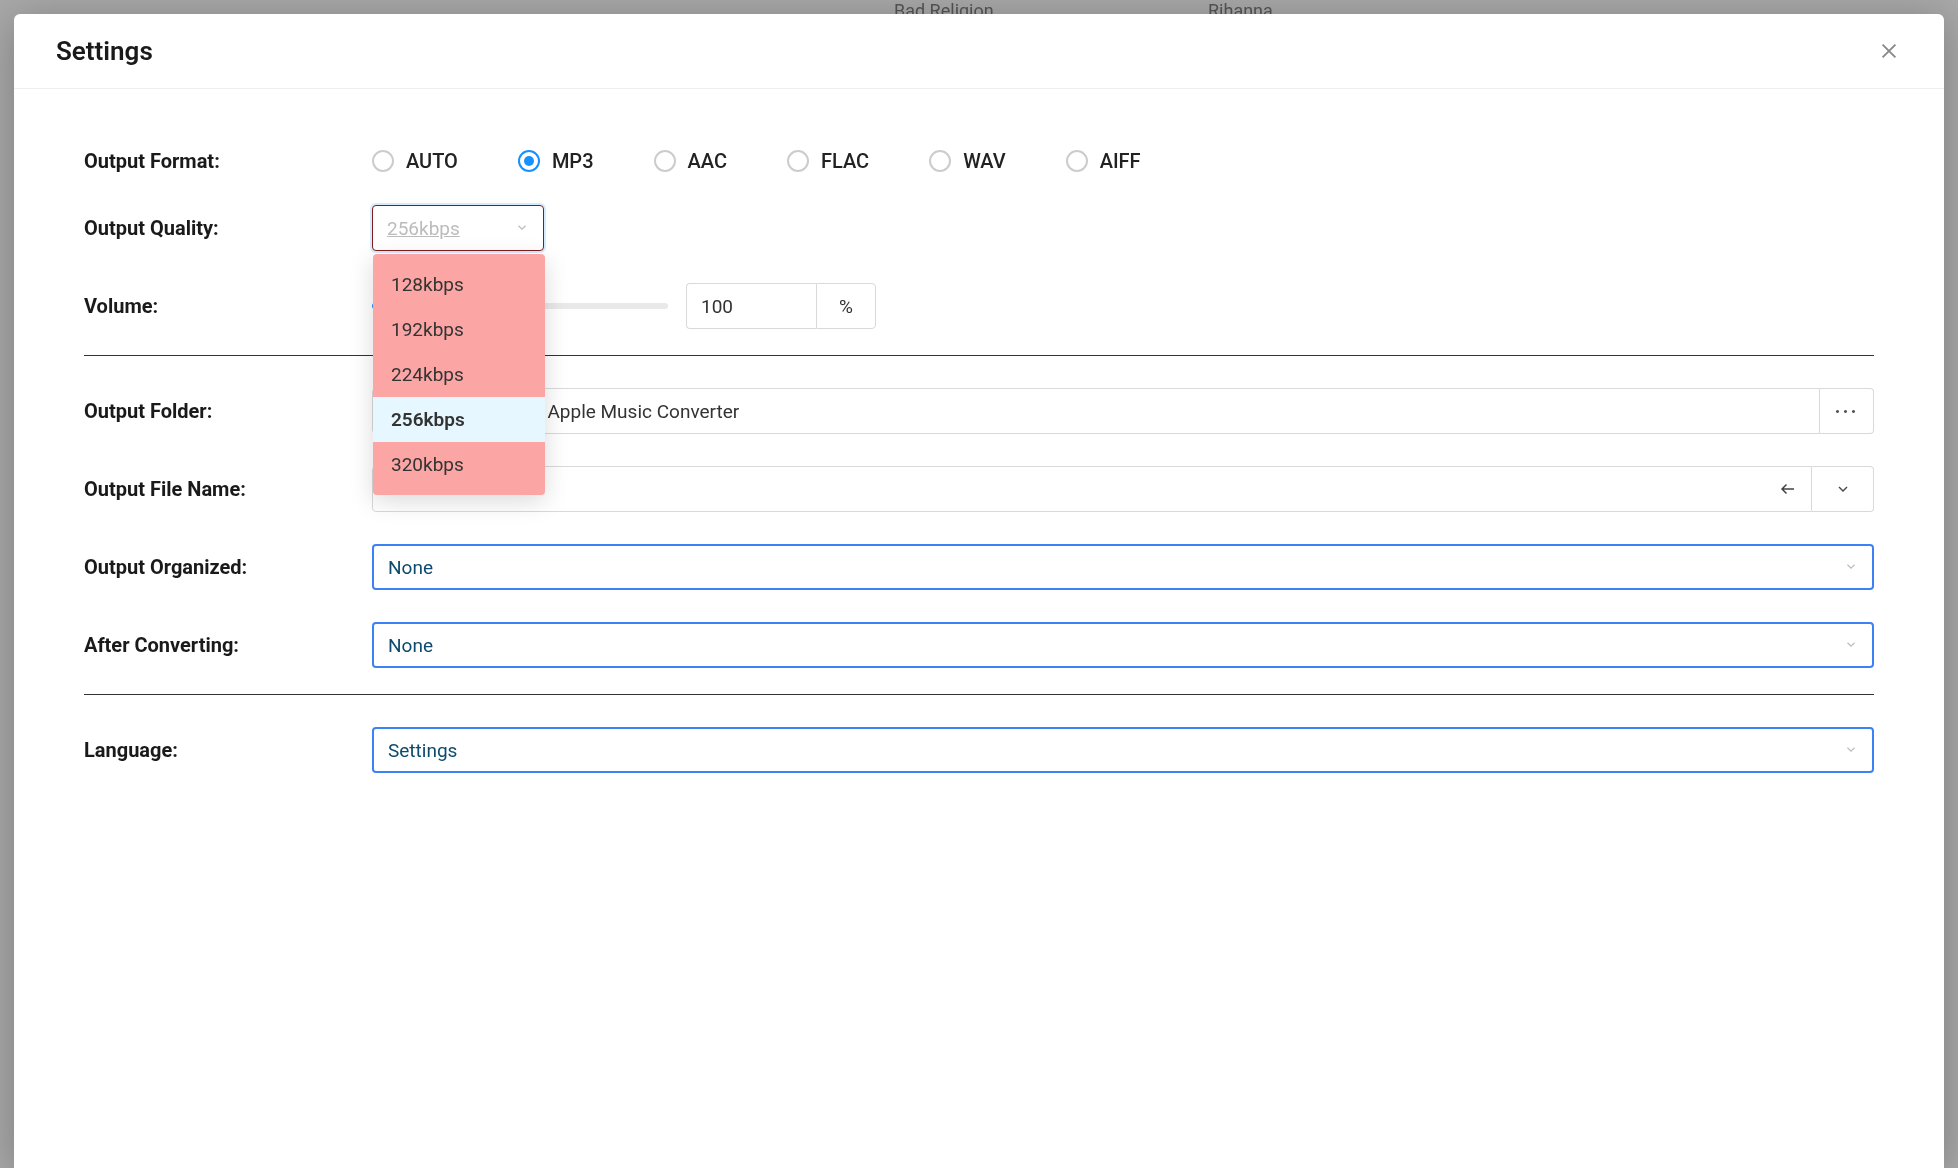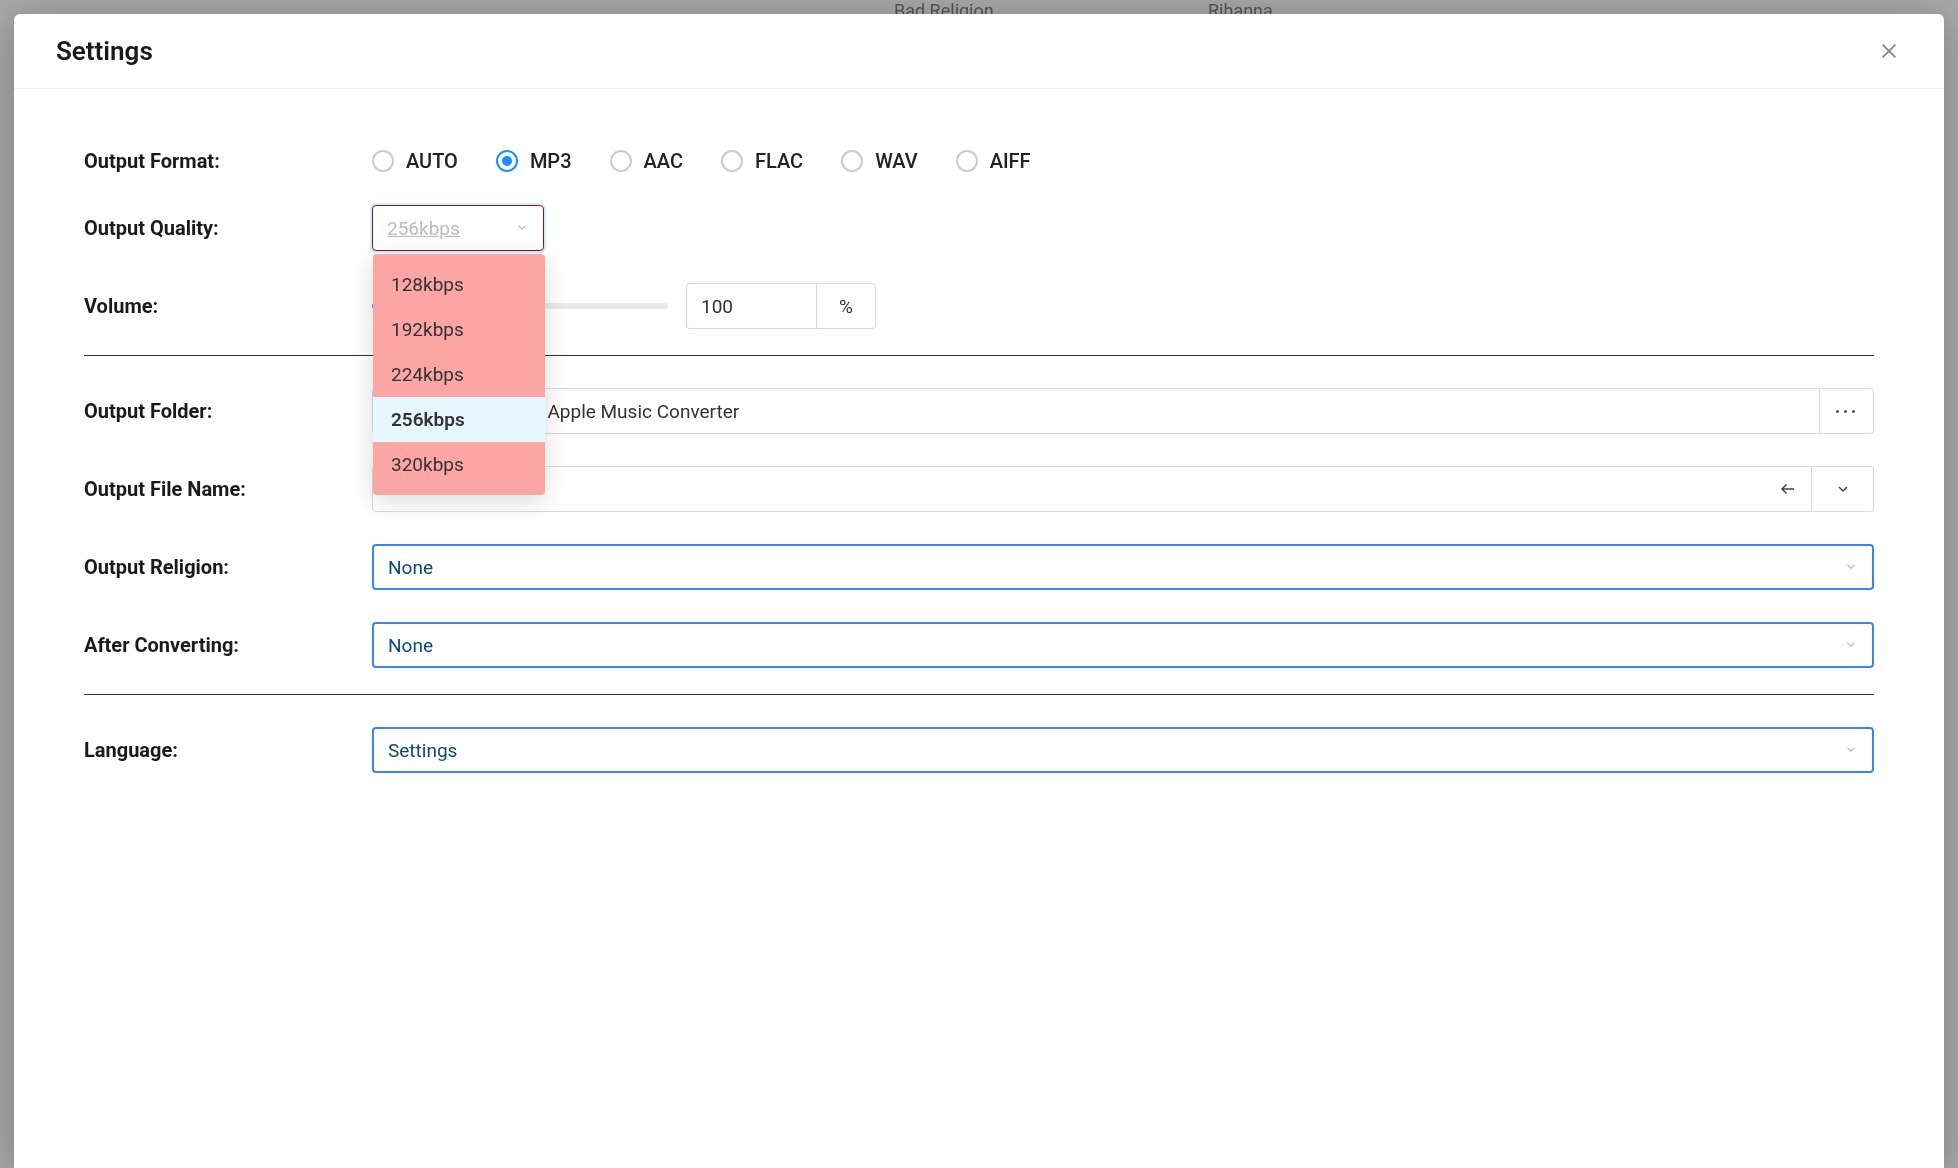--- a/index.html
+++ b/index.html
@@ -70,21 +70,21 @@
     font-weight: 700;
     color: #1a1a1a;
   }
   .row-content {
     flex: 1;
     display: flex;
     align-items: center;
     position: relative;
   }
   
-  .radio-group { display: flex; gap: 38px; }
+  .radio-group { display: flex; gap: 60px; }
   .radio-item { display: flex; align-items: center; gap: 12px; cursor: pointer; }
   .radio-circle {
     width: 22px; height: 22px; border-radius: 50%;
     border: 2px solid #ccc; display:flex; align-items:center; justify-content:center;
   }
   .radio-item.selected .radio-circle { border-color: #1890ff; }
   .radio-dot {
     width: 10px; height: 10px; border-radius: 50%; background: #1890ff; display:none;
   }
   .radio-item.selected .radio-dot { display:block; }
@@ -321,21 +321,21 @@
           <div class="filename-btn">
             <svg viewBox="0 0 24 24">
                 <path d="M6 9l6 6 6-6"></path>
               </svg>
           </div>
         </div>
       </div>
     </div>
 
     <div class="row">
-      <div class="row-label">Output Religion:</div>
+      <div class="row-label">Output Organized:</div>
       <div class="row-content">
         <div class="select full">
           <span>None</span>
           <span class="chev"><svg viewBox="0 0 24 24">
                 <path d="M6 9l6 6 6-6"></path>
               </svg></span>
         </div>
       </div>
     </div>
 

